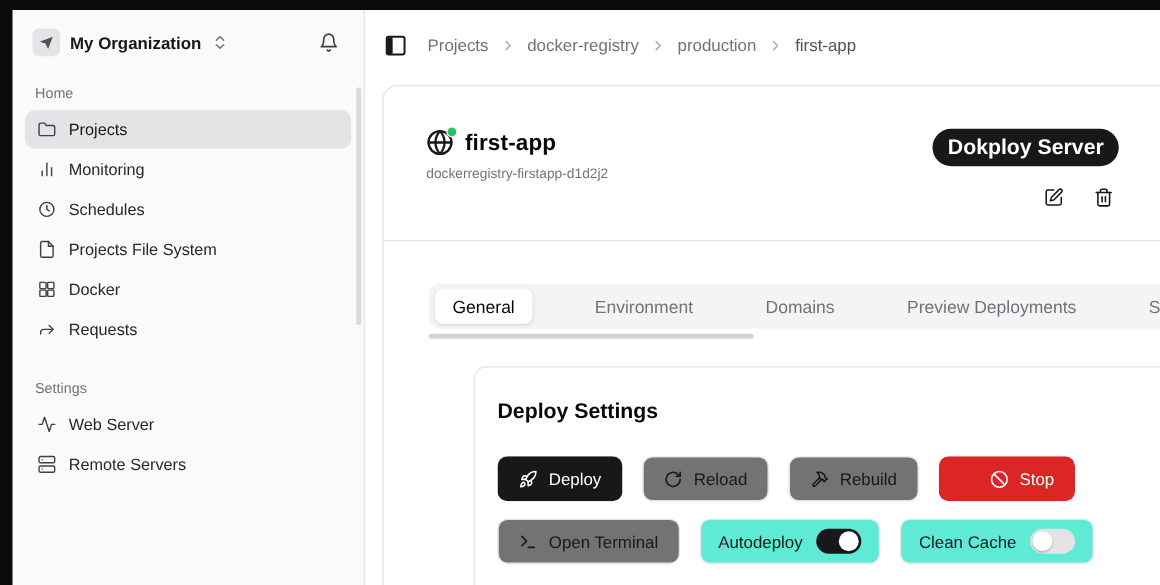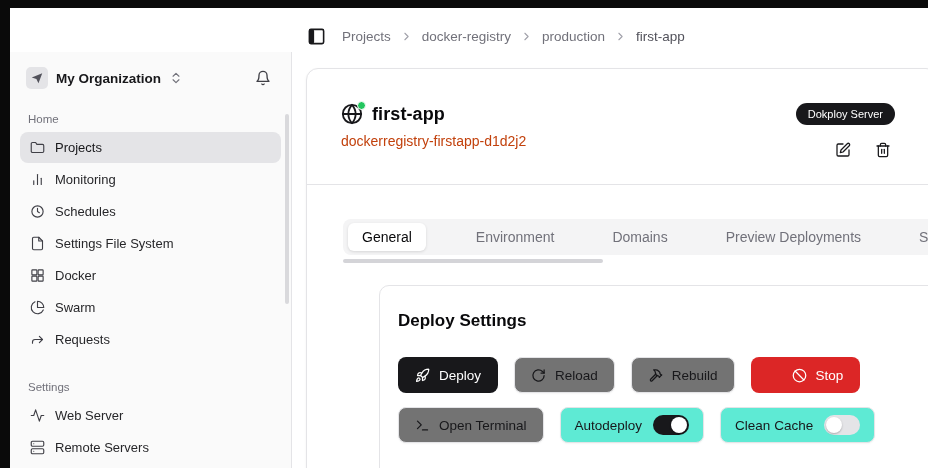--- a/index.html
+++ b/index.html
@@ -15,21 +15,20 @@
   
   .top-strip { position:absolute; top:0; left:0; right:0; height:8px; background:#0a0a0a; z-index:20; }
   .left-strip { position:absolute; top:0; left:0; bottom:0; width:10px; background:#0a0a0a; z-index:21; }
 
   
   .sidebar {
     position:absolute; left:10px; top:8px; bottom:0; width:282px;
     background:var(--sidebar_bg,#fafafa);
     border-right:1px solid var(--border,#e4e4e7);
     z-index:10;
-    margin-top:44px;
   }
   .org-row { display:flex; align-items:center; gap:8px; padding:15px 14px 10px 16px; cursor:pointer; }
   .org-logo { width:22px; height:22px; border-radius:5px; background:#e4e4e7; display:flex; align-items:center; justify-content:center; }
   .org-logo svg { width:14px; height:14px; }
   .org-name { font-size:13.5px; font-weight:700; color:#18181b; }
   .chev-updown { width:14px; height:14px; color:#71717a; }
   .bell { width:16px; height:16px; color:#3f3f46; margin-left:auto; margin-right:6px; cursor:pointer; }
   .section-label { font-size:11.5px; color:#71717a; padding:14px 18px 7px; }
   .section-label.settings { padding-top:26px; }
   .side-nav { margin:0 10px; display:flex; flex-direction:column; gap:1px; }
@@ -54,23 +53,23 @@
   .card {
     position:absolute; left:14px; top:60px; width:calc(100% - 14px + 10px); height:620px;
     background:#fff; border:1px solid var(--border,#e4e4e7);
     border-radius:12px; box-shadow:0 1px 3px rgba(0,0,0,.05);
   }
   .card-header { display:flex; justify-content:space-between; align-items:flex-start; padding:34px 42px 26px 34px; }
   .app-title-row { display:flex; align-items:center; gap:9px; }
   .globe-wrap { position:relative; width:22px; height:22px; color:#18181b; }
   .status-dot { position:absolute; top:-2px; right:-3px; width:9px; height:9px; border-radius:50%; background:var(--status_online,#22c55e); border:1.5px solid #fff; }
   .app-title { font-size:18px; font-weight:700; color:#09090b; letter-spacing:.1px; }
-  .app-subtitle { margin-top:8px; font-size:14px; color:#c2410c; }
+  .app-subtitle { margin-top:8px; font-size:11px; color:#737373; }
   .header-right { display:flex; flex-direction:column; align-items:flex-end; gap:17px; }
-  .badge { background:var(--badge_bg,#18181b); color:#fff; font-size:11px; font-weight:400; padding:5px 12px; border-radius:999px; white-space:nowrap; }
+  .badge { background:var(--badge_bg,#18181b); color:#fff; font-size:17px; font-weight:700; padding:5px 12px; border-radius:999px; white-space:nowrap; }
   .header-actions { display:flex; gap:24px; padding-right:4px; }
   .action-icon { width:16px; height:16px; color:#18181b; cursor:pointer; }
   .action-icon svg { stroke-width:1.9; }
   .divider { height:1px; background:var(--border,#e4e4e7); }
 
   .tabs-wrap { padding:34px 0 0 36px; }
   .tabs {
     display:flex; align-items:center; gap:42px;
     background:#f4f4f5; border-radius:8px; padding:4px 5px;
     width:calc(100% + 60px); height:36px;
@@ -163,41 +162,32 @@
         </span>
       <span>Schedules</span>
     </a>
     <a class="side-item">
       <span class="sicon icn">
           <svg viewBox="0 0 24 24">
             <path d="M14 2H6a2 2 0 0 0-2 2v16a2 2 0 0 0 2 2h12a2 2 0 0 0 2-2V8z"></path>
             <path d="M14 2v6h6"></path>
           </svg>
         </span>
-      <span>Settings File System</span>
+      <span>Projects File System</span>
     </a>
     <a class="side-item">
       <span class="sicon icn">
           <svg viewBox="0 0 24 24">
             <rect x="3" y="3" width="8" height="8" rx="1"></rect>
             <rect x="13" y="3" width="8" height="8" rx="1"></rect>
             <rect x="3" y="13" width="8" height="8" rx="1"></rect>
             <rect x="13" y="13" width="8" height="8" rx="1"></rect>
           </svg>
         </span>
       <span>Docker</span>
-    </a>
-    <a class="side-item">
-      <span class="sicon icn">
-          <svg viewBox="0 0 24 24">
-            <path d="M21.21 15.89A10 10 0 1 1 8 2.83"></path>
-            <path d="M22 12A10 10 0 0 0 12 2v10z"></path>
-          </svg>
-        </span>
-      <span>Swarm</span>
     </a>
     <a class="side-item">
       <span class="sicon icn">
           <svg viewBox="0 0 24 24">
             <path d="m15 17 5-5-5-5"></path>
             <path d="M4 18v-2a4 4 0 0 1 4-4h12"></path>
           </svg>
         </span>
       <span>Requests</span>
     </a>

